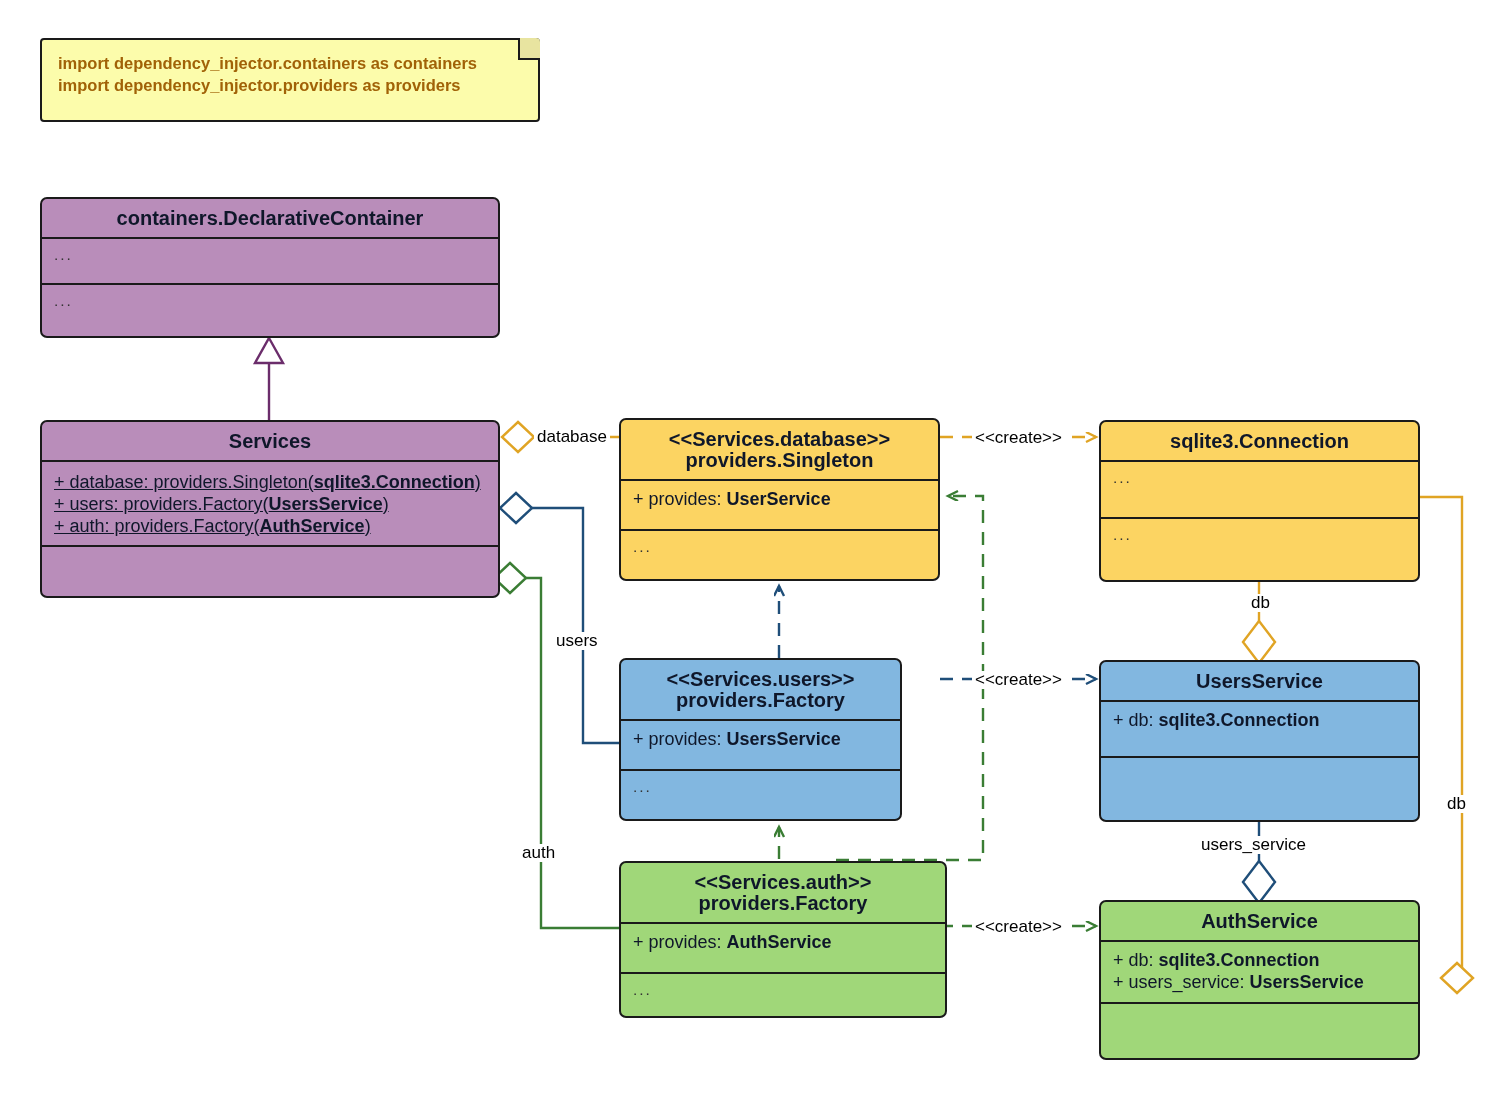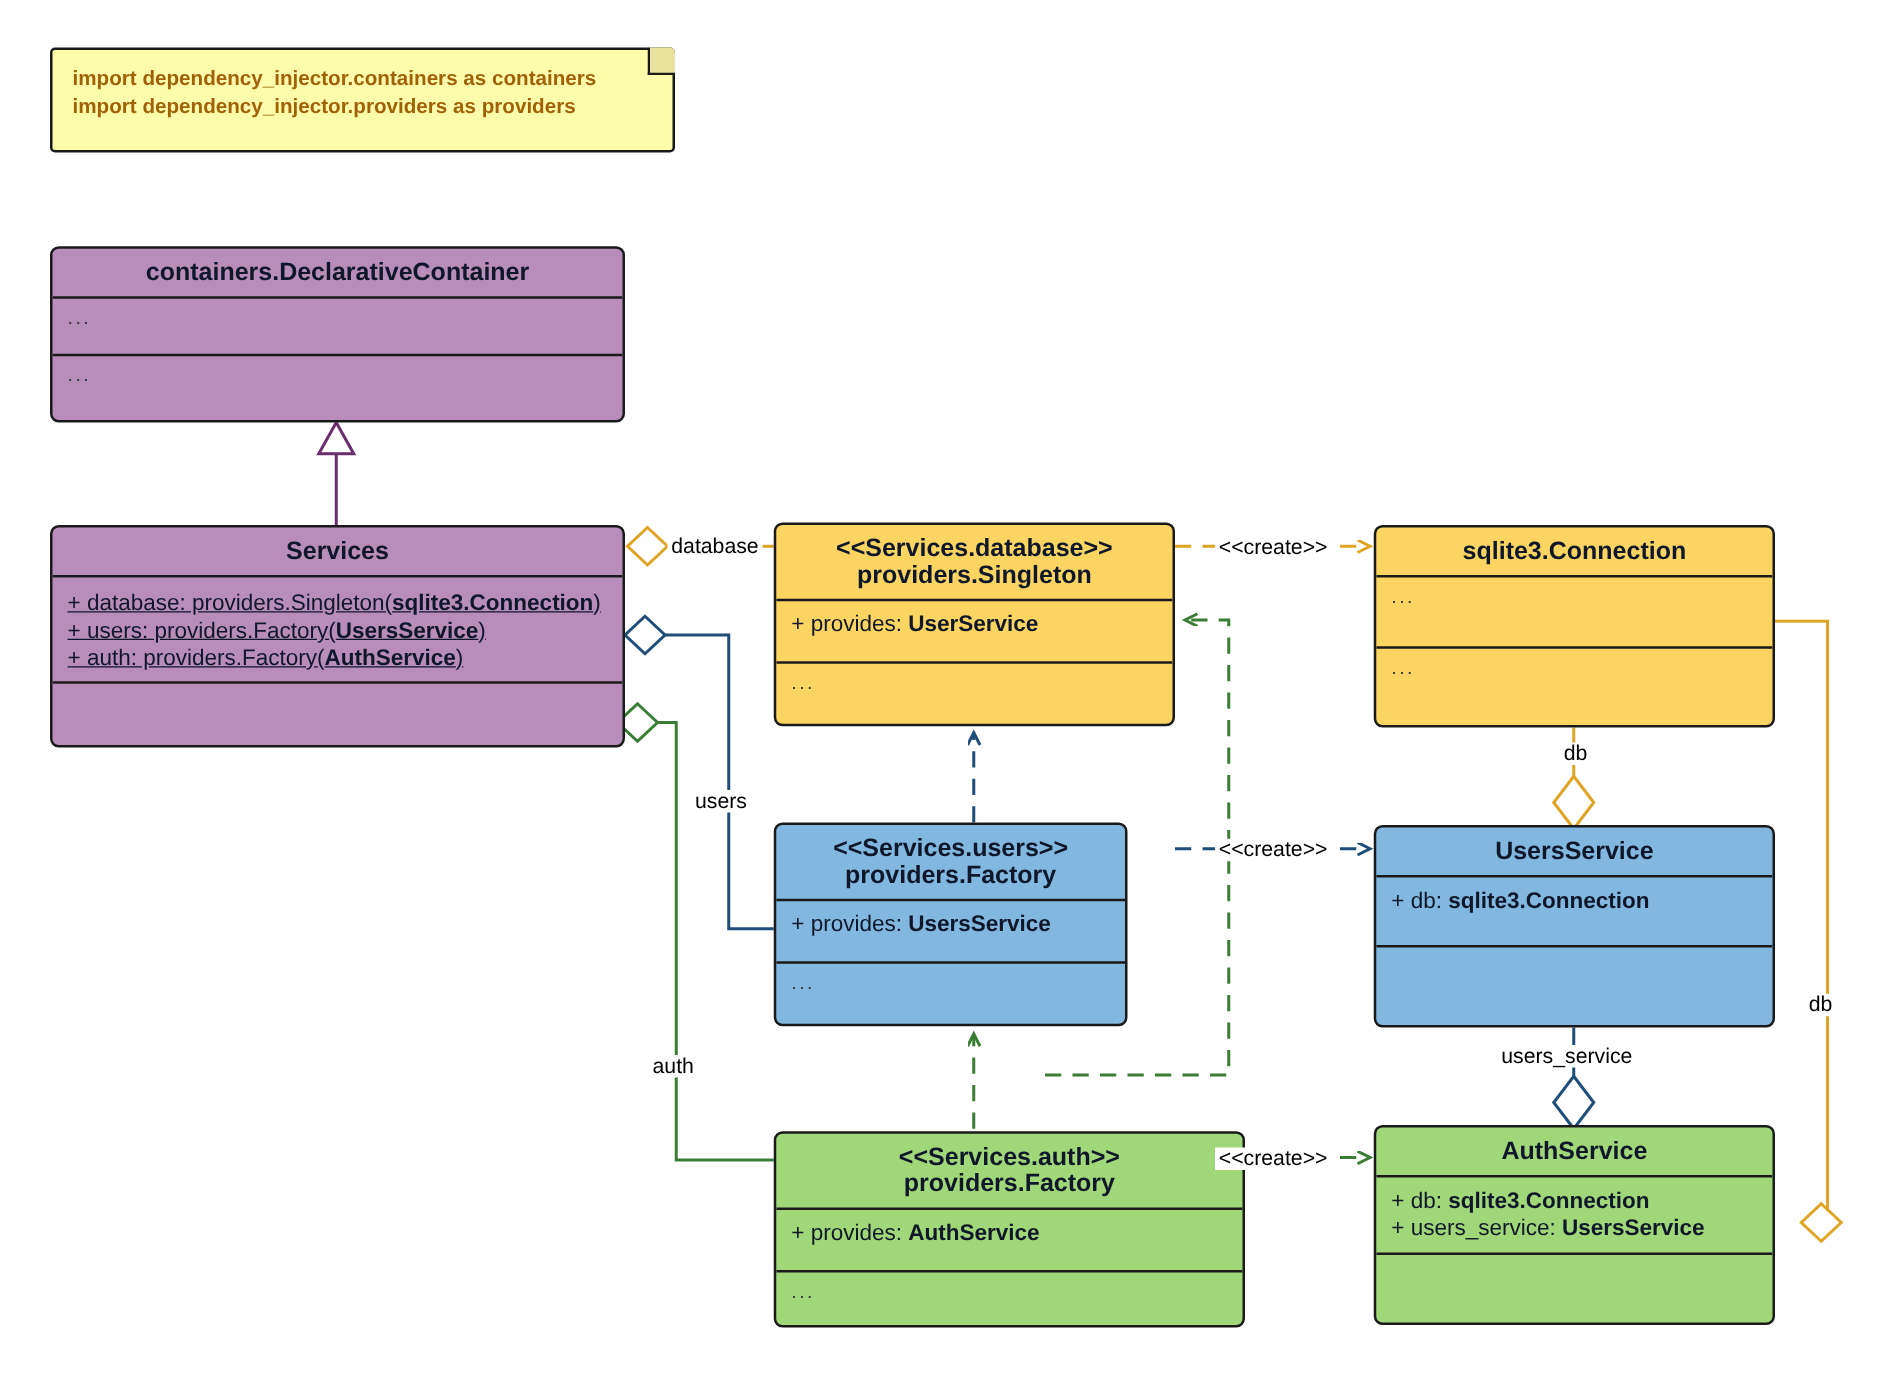--- a/index.html
+++ b/index.html
@@ -242,21 +242,21 @@
     <div class="sect" style="height:50px;">
       <div class="attr">
         <span>+ provides: </span><b>UsersService</b>
       </div>
     </div>
     <div class="sect" style="height:48px;">
       <div class="dots">...</div>
     </div>
   </div>
 
-  <div class="uml c-green" style="left:619px; top:905px; width:377px; height:157px;">
+  <div class="uml c-green" style="left:619px; top:861px; width:328px; height:157px;">
     <div class="sect head">
       <div>&lt;&lt;Services.auth&gt;&gt;</div>
       <div>providers.Factory</div>
     </div>
     <div class="sect" style="height:50px;">
       <div class="attr">
         <span>+ provides: </span><b>AuthService</b>
       </div>
     </div>
     <div class="sect" style="height:45px;">

